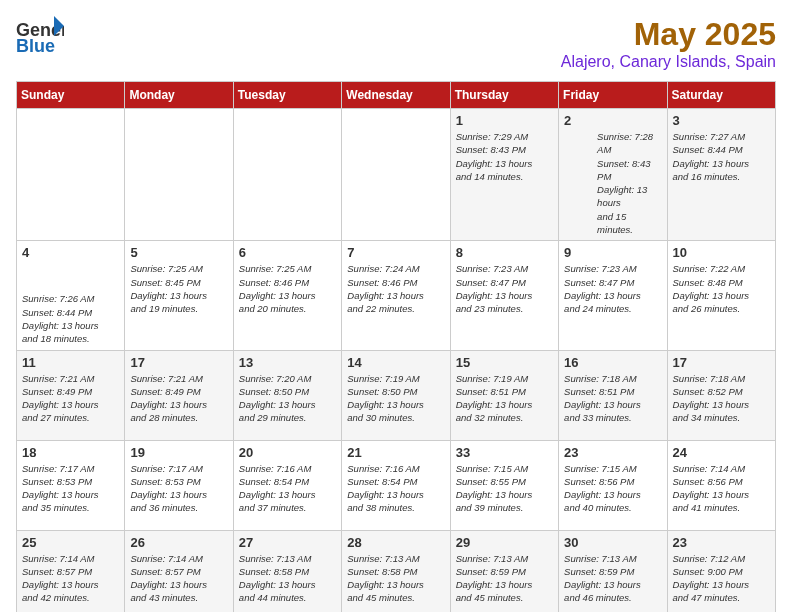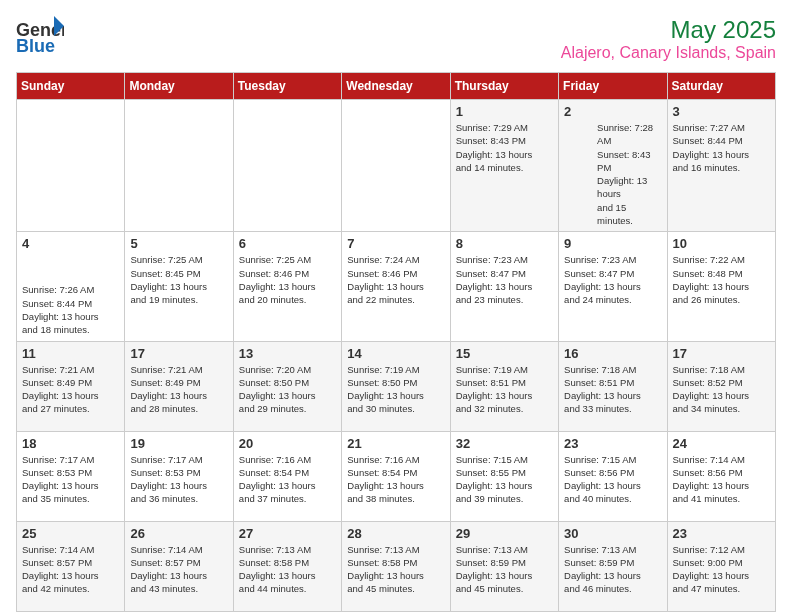--- a/index.html
+++ b/index.html
@@ -18,27 +18,27 @@
     }
     .logo {
       display: flex;
       align-items: center;
       gap: 4px;
     }
     .title-section {
       text-align: right;
     }
     .month-title {
-      font-size: 24px;
-      font-weight: normal;
-      color: #15803d;
+      font-size: 32px;
+      font-weight: bold;
+      color: #a16207;
     }
     .location-title {
       font-size: 16px;
-      color: #ec4899;
+      color: #6d28d9;
     }
     table {
       width: 100%;
       border-collapse: collapse;
       table-layout: fixed;
     }
     thead tr th {
       background-color: #b91c1c;
       color: #fff;
       font-size: 12px;
@@ -63,20 +63,21 @@
       font-size: 13px;
       font-weight: bold;
       color: #333;
       display: block;
       margin-bottom: 2px;
     }
     .day-info {
       font-size: 9.5px;
       color: #333;
       line-height: 1.4;
+      font-style: italic;
     }
     .empty-cell {
       background: #fff !important;
     }
     .legend {
       display: flex;
       align-items: center;
       margin-top: 8px;
       font-size: 11px;
       color: #555;
@@ -275,21 +276,21 @@
 and 37 minutes.</div>
         </td>
         <td>
           <span class="day-number">21</span>
           <div class="day-info" style="white-space: pre-line;">Sunrise: 7:16 AM
 Sunset: 8:54 PM
 Daylight: 13 hours
 and 38 minutes.</div>
         </td>
         <td>
-          <span class="day-number">32</span>
+          <span class="day-number">33</span>
           <div class="day-info" style="white-space: pre-line;">Sunrise: 7:15 AM
 Sunset: 8:55 PM
 Daylight: 13 hours
 and 39 minutes.</div>
         </td>
         <td>
           <span class="day-number">23</span>
           <div class="day-info" style="white-space: pre-line;">Sunrise: 7:15 AM
 Sunset: 8:56 PM
 Daylight: 13 hours

